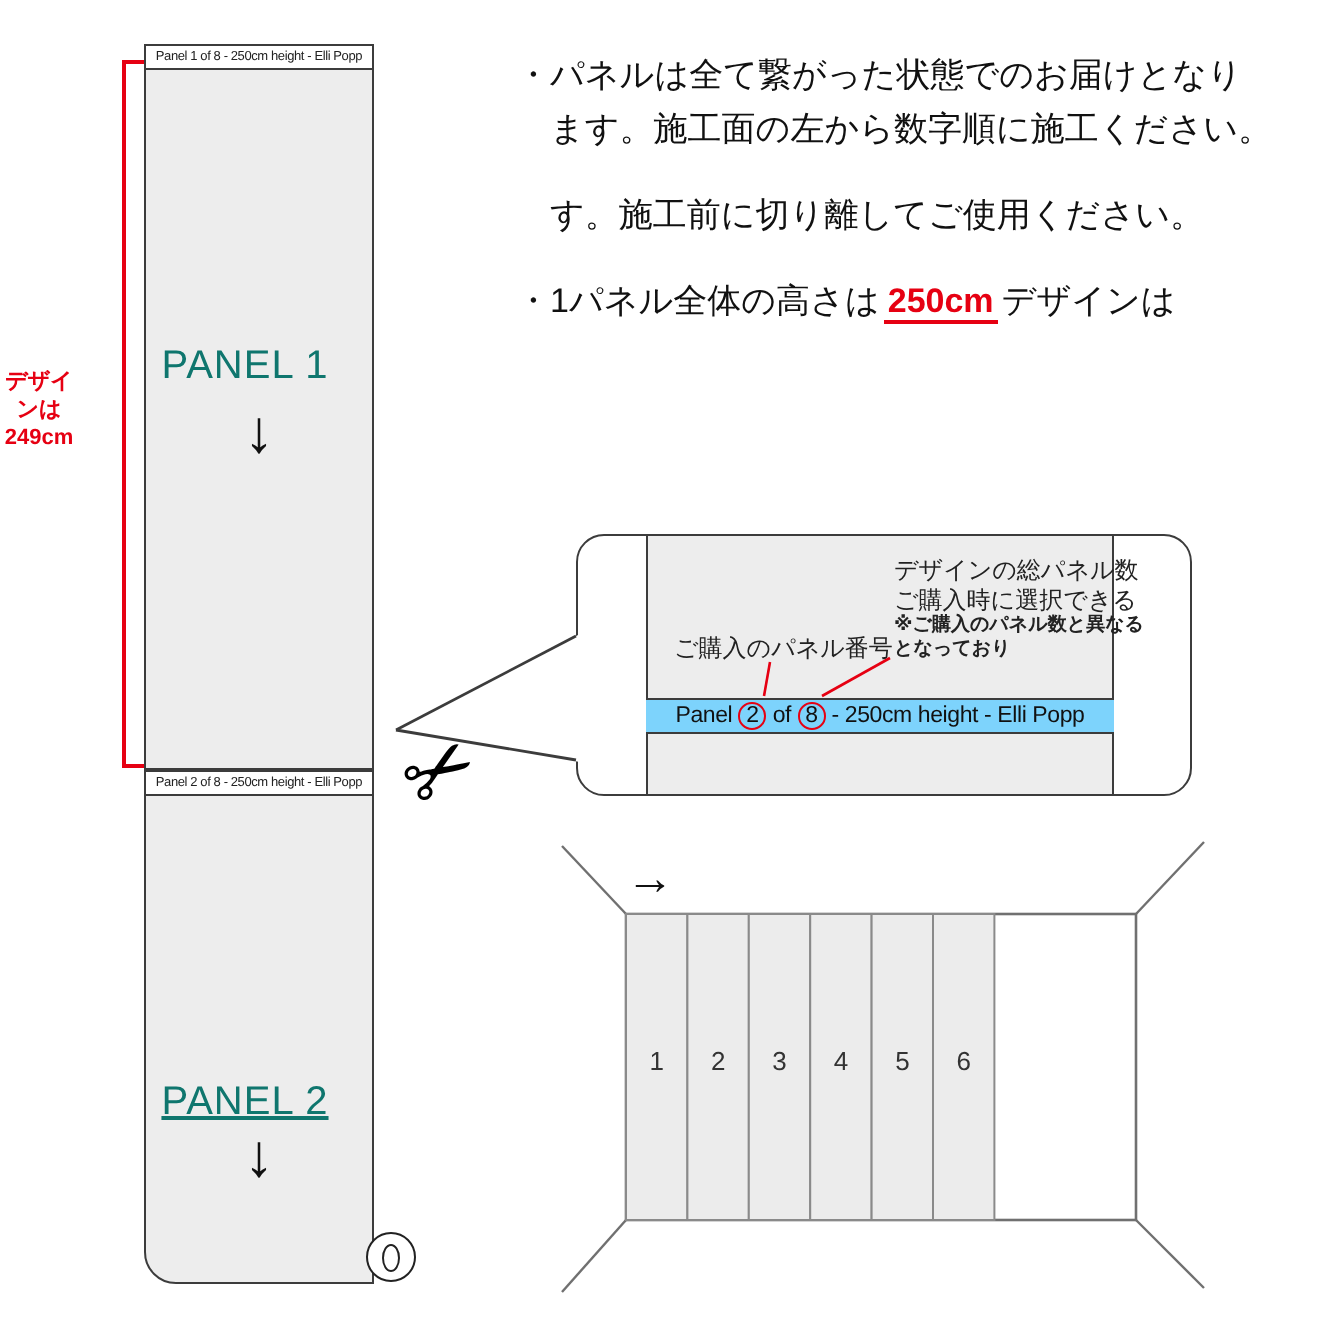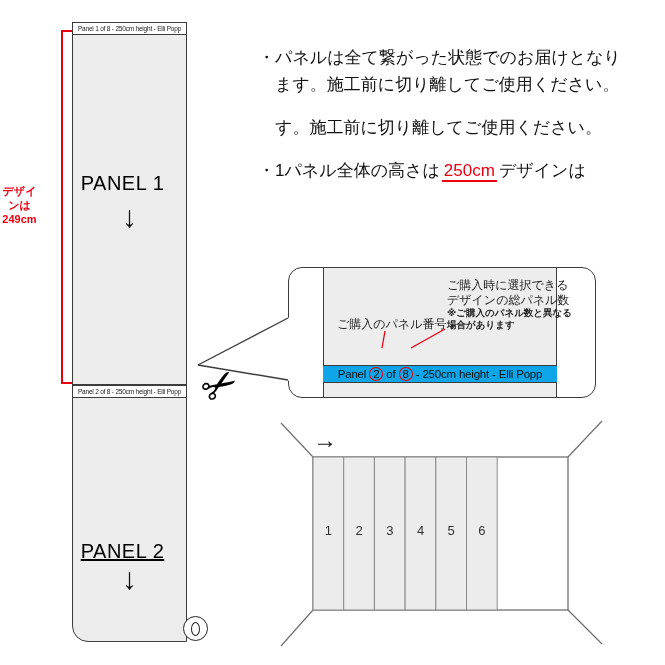--- a/index.html
+++ b/index.html
@@ -11,59 +11,59 @@
   .abs { position:absolute; }
 
   
   .p-header {
     left:72px; width:115px; height:13px; background:#fff;
     border:1px solid #3c3c3c; font-size:6.5px; letter-spacing:-0.2px;
     display:flex; align-items:center; justify-content:center;
     white-space:nowrap; color:#222;
   }
   .p-body { left:72px; width:115px; background:#ededed; border:1.2px solid #3c3c3c; }
-  .p-label { left:72px; width:101px; text-align:center; font-size:20px; letter-spacing:0.5px; color:#000000; }
+  .p-label { left:72px; width:101px; text-align:center; font-size:20px; letter-spacing:0.5px; color:#0f766e; }
   .p-arrow { left:72px; width:115px; text-align:center; font-size:30px; font-weight:300; color:#111; line-height:34px; }
 
   
   .red { background:#e60012; }
   .design-note {
     left:0; top:184px; width:39px; text-align:center;
     color:#e60012; font-weight:bold; font-size:11px; line-height:14px;
   }
 
   
   .roll-outer { left:183px; top:616px; width:25px; height:25px; background:#fff;
     border:1.5px solid #222; border-radius:50%; }
   .roll-inner { left:191px; top:622px; width:9px; height:14px; background:#fff;
     border:1.2px solid #222; border-radius:50%; }
 
   
-  .bullets { left:258px; top:44px; width:402px; font-size:17px; line-height:27px; color:#111; }
+  .bullets { left:258px; top:24px; width:402px; font-size:17px; line-height:27px; color:#111; }
   .bullets p { margin-bottom:16px; }
   .cont { padding-left:17px; }
   .hl {
-    color:#e60012; font-weight:normal; border-bottom:2.5px solid #e60012;
+    color:#e60012; font-weight:bold; border-bottom:2.5px solid #e60012;
     padding:0 2px; margin:0 2px;
   }
 
   
   .callout-box {
     left:288px; top:267px; width:308px; height:131px; background:#fff;
     border:1.5px solid #3c3c3c; border-radius:14px; z-index:2;
   }
   .callout-inner {
     position:absolute; left:34px; top:0; bottom:0; width:234px;
     background:#ededed; border-left:1.2px solid #3c3c3c; border-right:1.2px solid #3c3c3c;
   }
   .callout-strip {
     position:absolute; left:34px; width:234px; top:81px; height:18px;
-    background:#0ea5e9; border-top:1px solid #3c3c3c; border-bottom:1px solid #3c3c3c;
+    background:#7dd3fc; border-top:1px solid #3c3c3c; border-bottom:1px solid #3c3c3c;
     display:flex; align-items:center; justify-content:center; gap:3px;
-    font-size:11.5px; letter-spacing:-0.2px; color:#111; z-index:2;margin-top:16px;
+    font-size:11.5px; letter-spacing:-0.2px; color:#111; z-index:2;
   }
   .circ { border:1.2px solid #e60012; border-radius:50%; padding:0 3px; line-height:12px; }
   .co-label1 { position:absolute; left:48px; top:48px; font-size:12px; color:#222; white-space:nowrap;text-align:center; }
   .co-label2 { position:absolute; left:158px; top:10px; font-size:12px; line-height:14.5px; color:#222; white-space:nowrap; }
   .co-note { font-size:9.5px; line-height:11.5px;font-weight:bold; }
   .tail-svg { left:190px; top:255px; z-index:3; }
   .scissors {
     left:194px; top:362px; width:52px; height:48px; z-index:4;
     font-size:42px; line-height:48px; text-align:center; color:#000;
     transform:rotate(-33deg);
@@ -96,21 +96,21 @@
 </div>
 <div class="abs p-body" style="top:397px; height:245px; border-bottom-left-radius:16px;"></div>
 <div class="abs p-label" style="top:540px;text-decoration:underline;">PANEL 2</div>
 <div class="abs p-arrow" style="top:562px;">↓</div>
 <div class="abs roll-outer"></div>
 <div class="abs roll-inner"></div>
 
 <div class="abs bullets">
   <p>
     <span style="display:block">・パネルは全て繋がった状態でのお届けとなり</span>
-    <span style="display:block" class="cont">ます。施工前に切り離してご使用ください。</span>
+    <span style="display:block" class="cont">ます。施工面の左から数字順に施工ください。</span>
   </p>
   <p>
     <span style="display:block" class="cont">す。施工前に切り離してご使用ください。</span>
   </p>
   <p>
     <span style="display:block"><span>・1パネル全体の高さは</span><span class="hl">250cm</span><span>デザインは</span></span>
   </p>
 </div>
 
 <svg class="abs tail-svg" width="110" height="150">
@@ -123,24 +123,24 @@
   <div class="callout-inner"></div>
   <div class="callout-strip">
     <span>Panel</span>
     <span class="circ">2</span>
     <span>of</span>
     <span class="circ">8</span>
     <span>- 250cm height - Elli Popp</span>
   </div>
   <div class="co-label1">ご購入のパネル番号</div>
   <div class="co-label2">
+    <div>デザインの総パネル数</div>
     <div>ご購入時に選択できる</div>
-    <div>デザインの総パネル数</div>
     <div class="co-note">※ご購入のパネル数と異なる</div>
-    <div class="co-note">場合があります</div>
+    <div class="co-note">となっており</div>
   </div>
   <svg style="position:absolute; inset:0; z-index:3;" width="305" height="128">
     <line x1="93" y1="80" x2="96" y2="63" stroke="#e60012" stroke-width="1.3"></line>
     <line x1="122" y1="80" x2="156" y2="61" stroke="#e60012" stroke-width="1.3"></line>
   </svg>
 </div>
 
 <div class="abs scissors">✂</div>
 
 <div class="abs wall-arrow">→</div>

